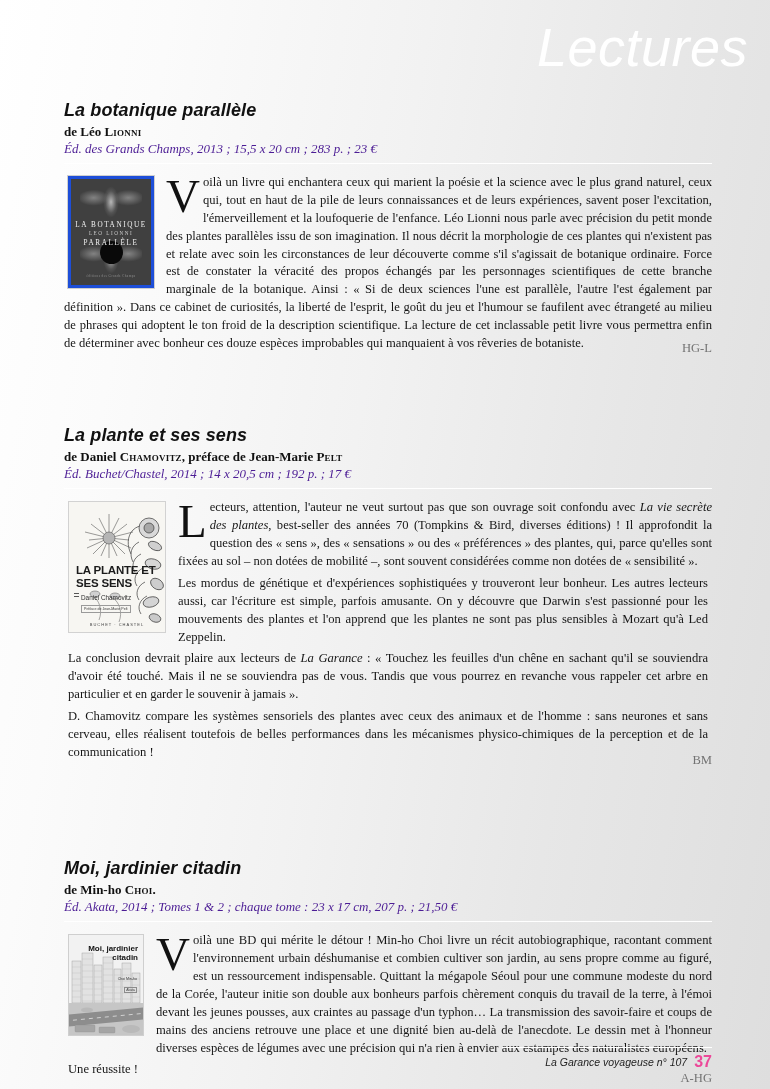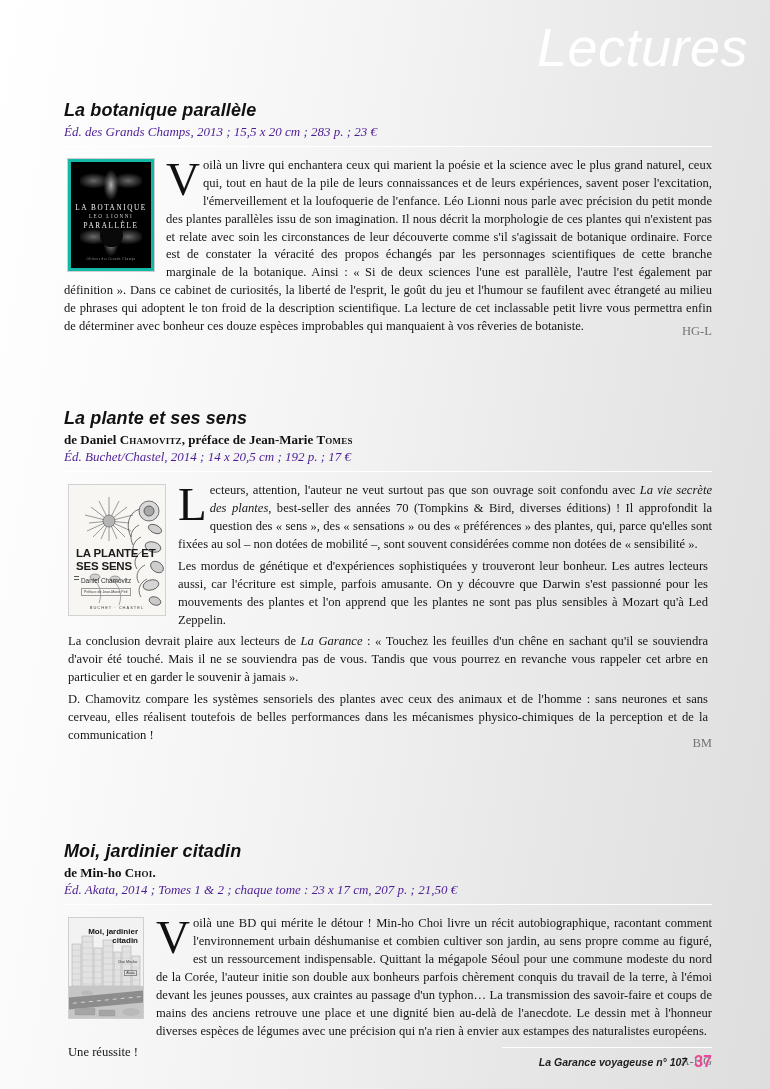--- a/index.html
+++ b/index.html
@@ -135,23 +135,23 @@
     margin: 2px 12px 4px 4px;
     position: relative;
     overflow: hidden;
     background: #fff;
   }
 
   
   .cover-botanique {
     width: 80px;
     height: 106px;
-    border: 3px solid #14b8a6;
+    border: 3px solid #1d4ed8;
     box-shadow: 0 0 0 1px #cfcfcf;
-    background: #000000;
+    background: #404040;
   }
   .cover-botanique .leaf-top,
   .cover-botanique .leaf-bot {
     position: absolute;
     left: 50%;
     width: 62px;
     height: 42px;
     transform: translateX(-50%);
     background:
       radial-gradient(ellipse 10px 20px at 50% 50%, rgba(205,205,205,0.85) 0%, rgba(120,120,120,0.35) 55%, rgba(30,30,30,0) 78%),
@@ -302,21 +302,20 @@
     border: 0;
     border-top: 1.2px solid #ffffff;
     width: 210px;
     margin: 0 0 4px auto;
   }
   .footer-text {
     font-family: "Liberation Sans", sans-serif;
     font-style: italic;
     font-size: 10.5px;
     color: #1d1d1d;
-    font-weight: bold;
   }
   .footer-page {
     font-family: "Liberation Sans", sans-serif;
     font-weight: bold;
     font-style: normal;
     font-size: 16px;
     color: #ec4899;
     margin-left: 7px;
     vertical-align: -1px;
   }
@@ -331,20 +330,21 @@
 <div class="page">
 
   <div class="masthead">
     <div class="masthead-title">Lectures</div>
   </div>
 
   <div class="content">
 
     <div class="review">
       <h2 class="book-title">La botanique parallèle</h2>
+      <p class="byline"><span>de Léo </span><span class="sc">Lionni</span></p>
       <p class="pubinfo">Éd. des Grands Champs, 2013 ; 15,5 x 20 cm ; 283 p. ; 23 €</p>
       <hr class="rule">
 
       <div class="cover cover-botanique">
         <div class="leaf-top"></div>
         <div class="leaf-bot"></div>
         <div class="cv-dot"></div>
         <div class="cv-lines">
           <div class="cv-l1">LA BOTANIQUE</div>
           <div class="cv-l2">LEO LIONNI</div>
@@ -357,21 +357,21 @@
         <p class="dropcap">Voilà un livre qui enchantera ceux qui marient la poésie et la science avec le plus grand naturel, ceux qui, tout en haut de la pile de leurs connaissances et de leurs expériences, savent poser l'excitation, l'émerveillement et la loufoquerie de l'enfance. Léo Lionni nous parle avec précision du petit monde des plantes parallèles issu de son imagination. Il nous décrit la morphologie de ces plantes qui n'existent pas et relate avec soin les circonstances de leur découverte comme s'il s'agissait de botanique ordinaire. Force est de constater la véracité des propos échangés par les personnages scientifiques de cette branche marginale de la botanique. Ainsi : « Si de deux sciences l'une est parallèle, l'autre l'est également par définition ». Dans ce cabinet de curiosités, la liberté de l'esprit, le goût du jeu et l'humour se faufilent avec étrangeté au milieu de phrases qui adoptent le ton froid de la description scientifique. La lecture de cet inclassable petit livre vous permettra enfin de déterminer avec bonheur ces douze espèces improbables qui manquaient à vos rêveries de botaniste.</p>
         <div class="signature">HG-L</div>
       </div>
       <div class="clearer"></div>
     </div>
 
     <div class="spacer-lg"></div>
 
     <div class="review">
       <h2 class="book-title">La plante et ses sens</h2>
-      <p class="byline"><span>de Daniel </span><span class="sc">Chamovitz</span><span>, préface de Jean-Marie </span><span class="sc">Tomes</span></p>
+      <p class="byline"><span>de Daniel </span><span class="sc">Chamovitz</span><span>, préface de Jean-Marie </span><span class="sc">Pelt</span></p>
       <p class="pubinfo">Éd. Buchet/Chastel, 2014 ; 14 x 20,5 cm ; 192 p. ; 17 €</p>
       <hr class="rule">
 
       <div class="cover cover-plante">
         <svg class="art" viewBox="0 0 96 130">
           <g stroke="#3a3a3a" stroke-width="0.7" fill="none">
             <path d="M62 52 C58 44 58 34 64 28 C70 22 80 22 86 28"></path>
             <path d="M64 60 C60 52 62 44 70 40"></path>
             <path d="M66 70 C62 64 64 56 72 52"></path>
             <path d="M68 84 C64 78 66 70 74 66"></path>

